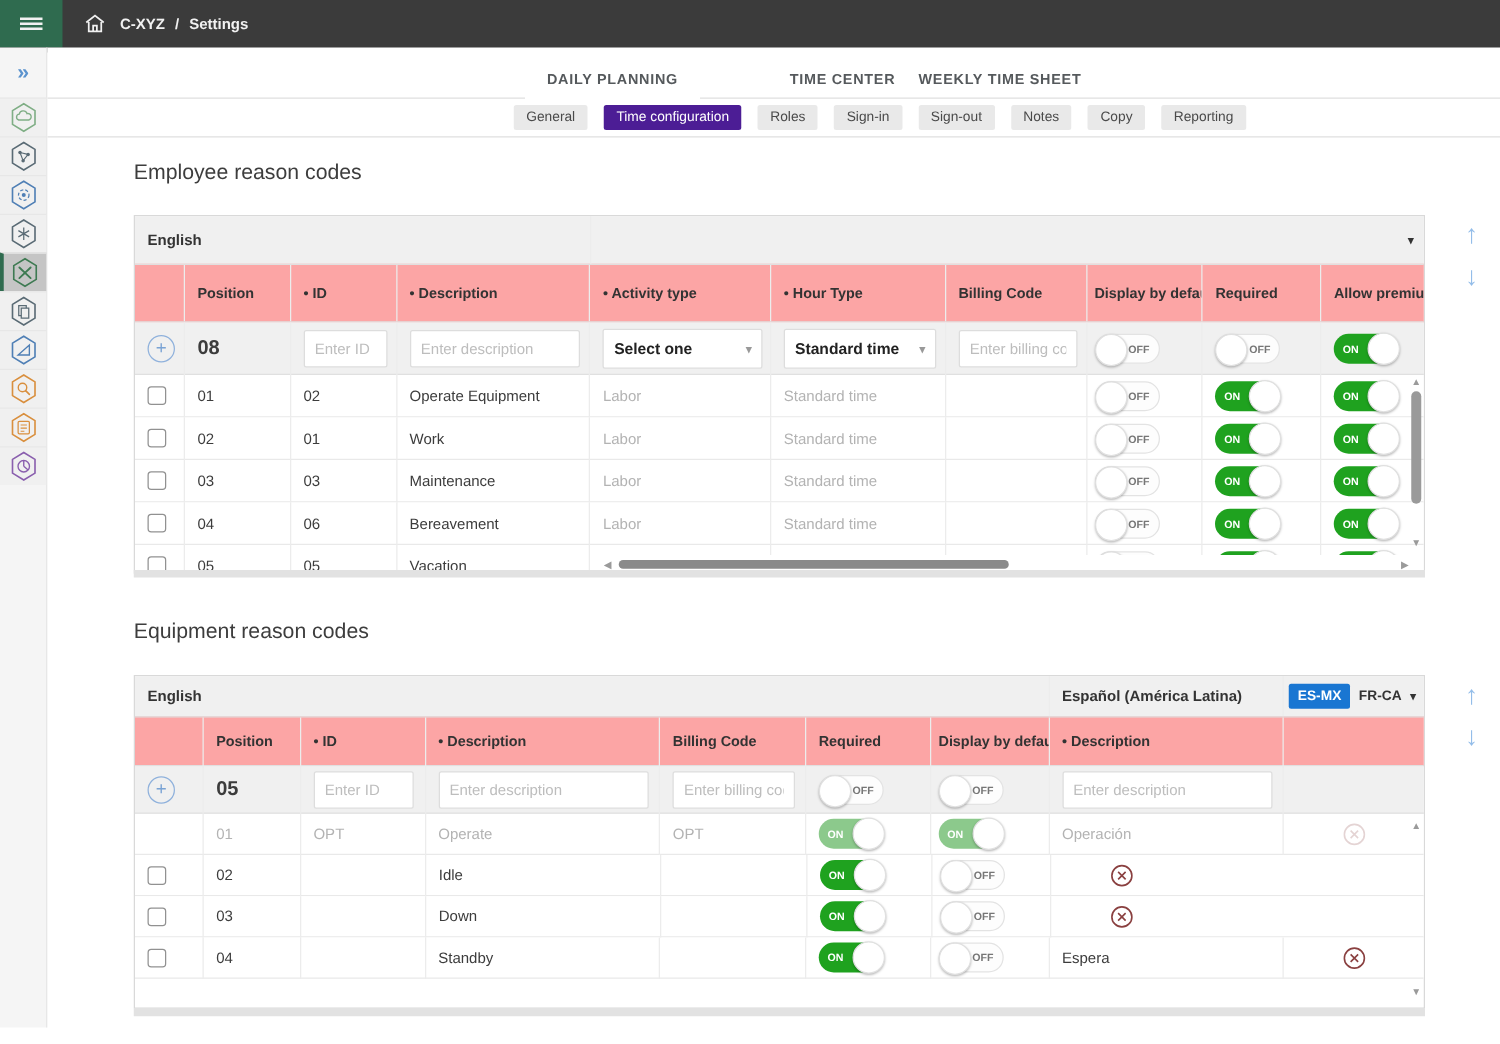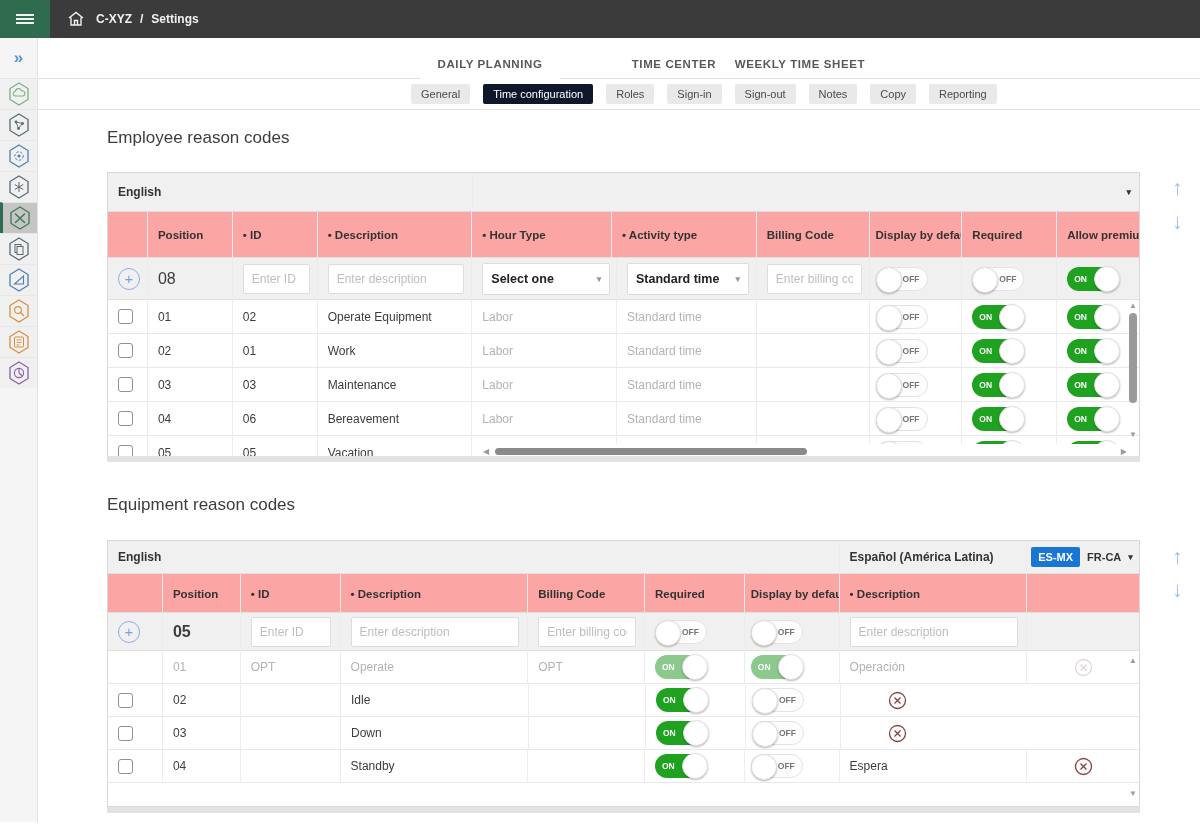--- a/index.html
+++ b/index.html
@@ -25,21 +25,21 @@
   .main { position:absolute; left:38px; top:38px; width:1162px; height:797px; background:#fff; }
 
   .tabsrow { position:absolute; left:0; top:10px; width:1162px; height:31px; border-bottom:1px solid #e0e0e0; }
   .tab { position:absolute; top:0; height:32px; display:flex; align-items:center; justify-content:center;
     font-size:11.5px; letter-spacing:.6px; color:#55595c; font-weight:bold; cursor:pointer; }
   .tab.active { background:#fff; }
 
   .subtabsrow { position:absolute; left:0; top:41px; width:1162px; height:31px; border-bottom:1px solid #e0e0e0; }
   .subtabs { position:absolute; left:373px; top:5px; display:flex; gap:13px; }
   .subtab { background:#e9e9e9; color:#4a4a4a; font-size:11px; padding:4px 10px; border-radius:2px; white-space:nowrap; cursor:pointer; }
-  .subtab.active { background:#0f172a; color:#fff; }
+  .subtab.active { background:#4c1d95; color:#fff; }
 
   .sec-title { position:absolute; left:69px; font-size:17px; color:#3d3d3d; }
 
   
   .tbl { position:absolute; left:69px; width:1033px; border:1px solid #d9d9d9; background:#fff; }
   .row { display:flex; }
   .grouprow { background:#f0f0f0; align-items:center; font-size:12px; font-weight:bold; color:#333; }
   .headrow { background:#fca5a5; border-top:1px solid #e0e0e0; border-bottom:1px solid #e0e0e0; font-size:11.5px; font-weight:bold; color:#333; }
   .entryrow { background:#f0f0f0; border-bottom:1px solid #e0e0e0; align-items:center; }
   .datarow { background:#fff; border-bottom:1px solid #e9e9e9; align-items:center; font-size:12px; }
@@ -237,33 +237,33 @@
       <div class="cell last" style="width:667px; height:38px;">
         <span class="group-caret">▾</span>
       </div>
     </div>
 
     <div class="row headrow">
       <div class="cell c0 hcell"></div>
       <div class="cell c1 hcell">Position</div>
       <div class="cell c2 hcell">• ID</div>
       <div class="cell c3 hcell">• Description</div>
+      <div class="cell c4 hcell">• Activity type</div>
       <div class="cell c5 hcell">• Hour Type</div>
-      <div class="cell c4 hcell">• Activity type</div>
       <div class="cell c6 hcell">Billing Code</div>
       <div class="cell c7 hcell" style="padding-left:6px;">Display by default</div>
       <div class="cell c8 hcell">Required</div>
       <div class="cell c9 hcell last">Allow premium</div>
     </div>
 
     <div class="row entryrow" style="height:42px;">
       <div class="cell c0 ecell">
           <span class="plus">+</span>
         </div>
-      <div class="cell c1 ecell" style="font-weight:normal;text-align:right;">08</div>
+      <div class="cell c1 ecell" style="font-weight:bold;text-align:right;">08</div>
       <div class="cell c2 ecell">
           <input class="inp" style="width: 67px;" placeholder="Enter ID">
         </div>
       <div class="cell c3 ecell">
           <input class="inp" style="width: 136px;" placeholder="Enter description">
         </div>
       <div class="cell c4 ecell">
           <div class="sel" style="width:128px;">
             <span>Select one</span>
             <span class="caret">▾</span>

